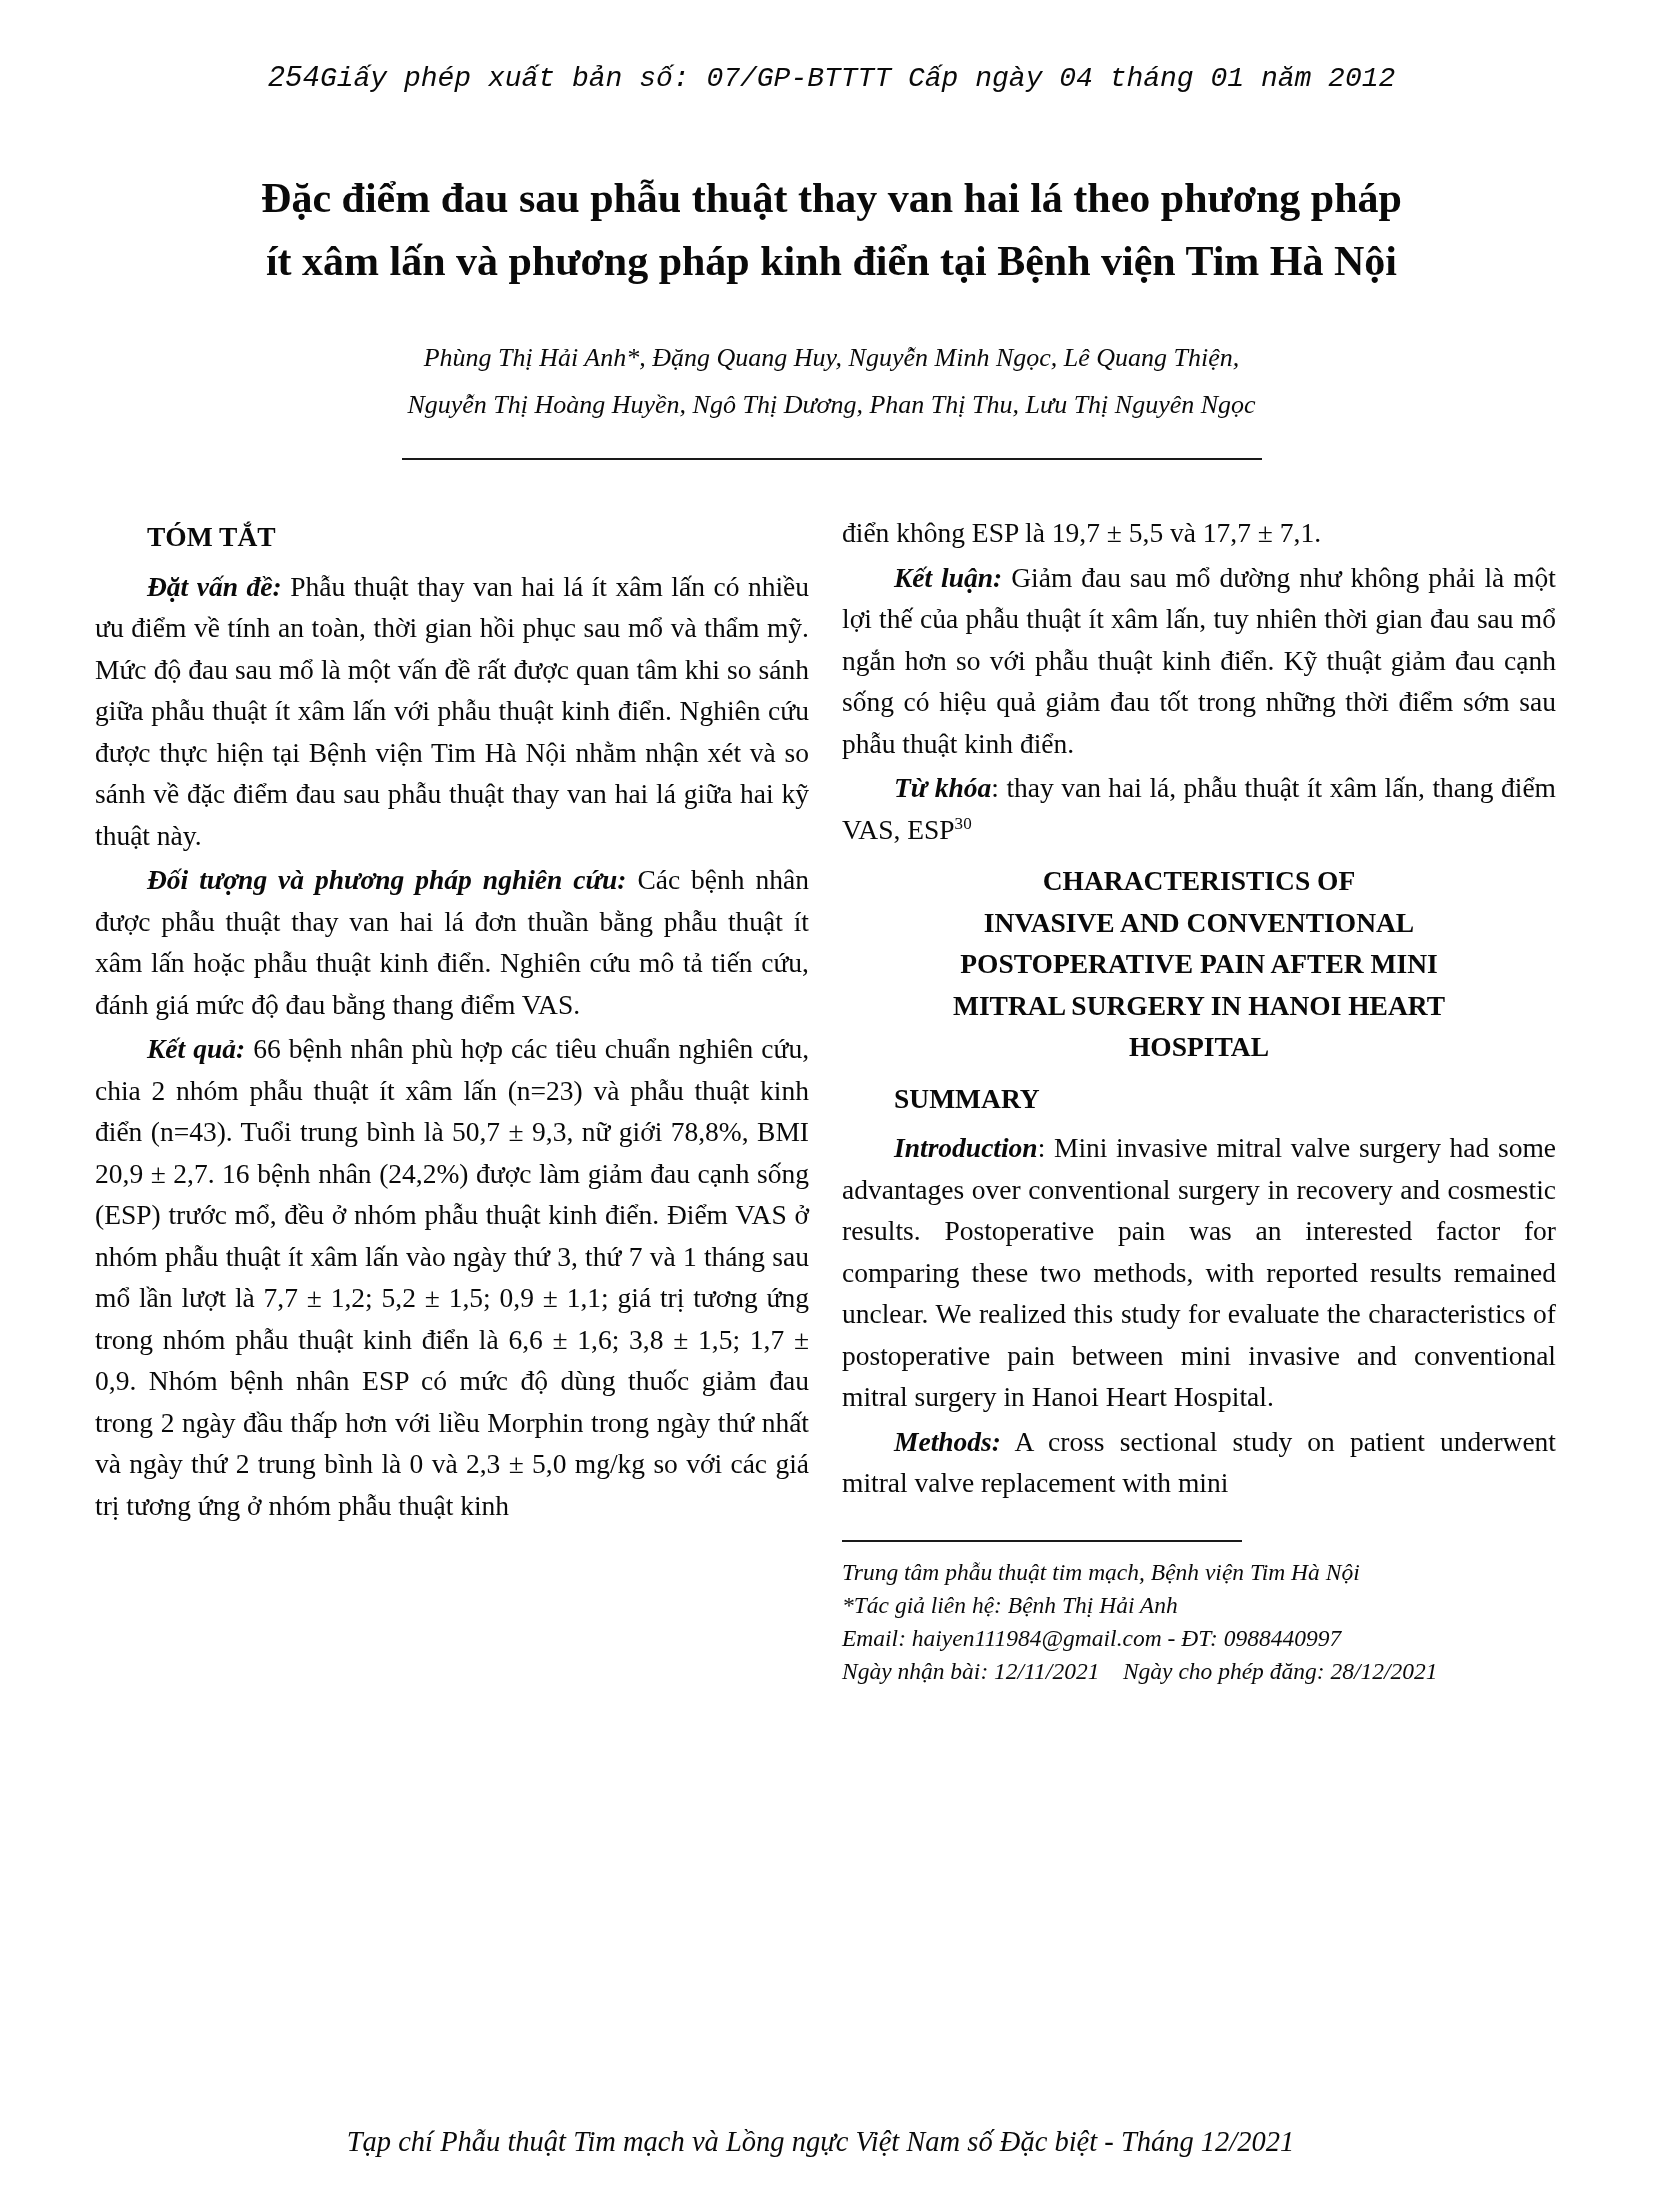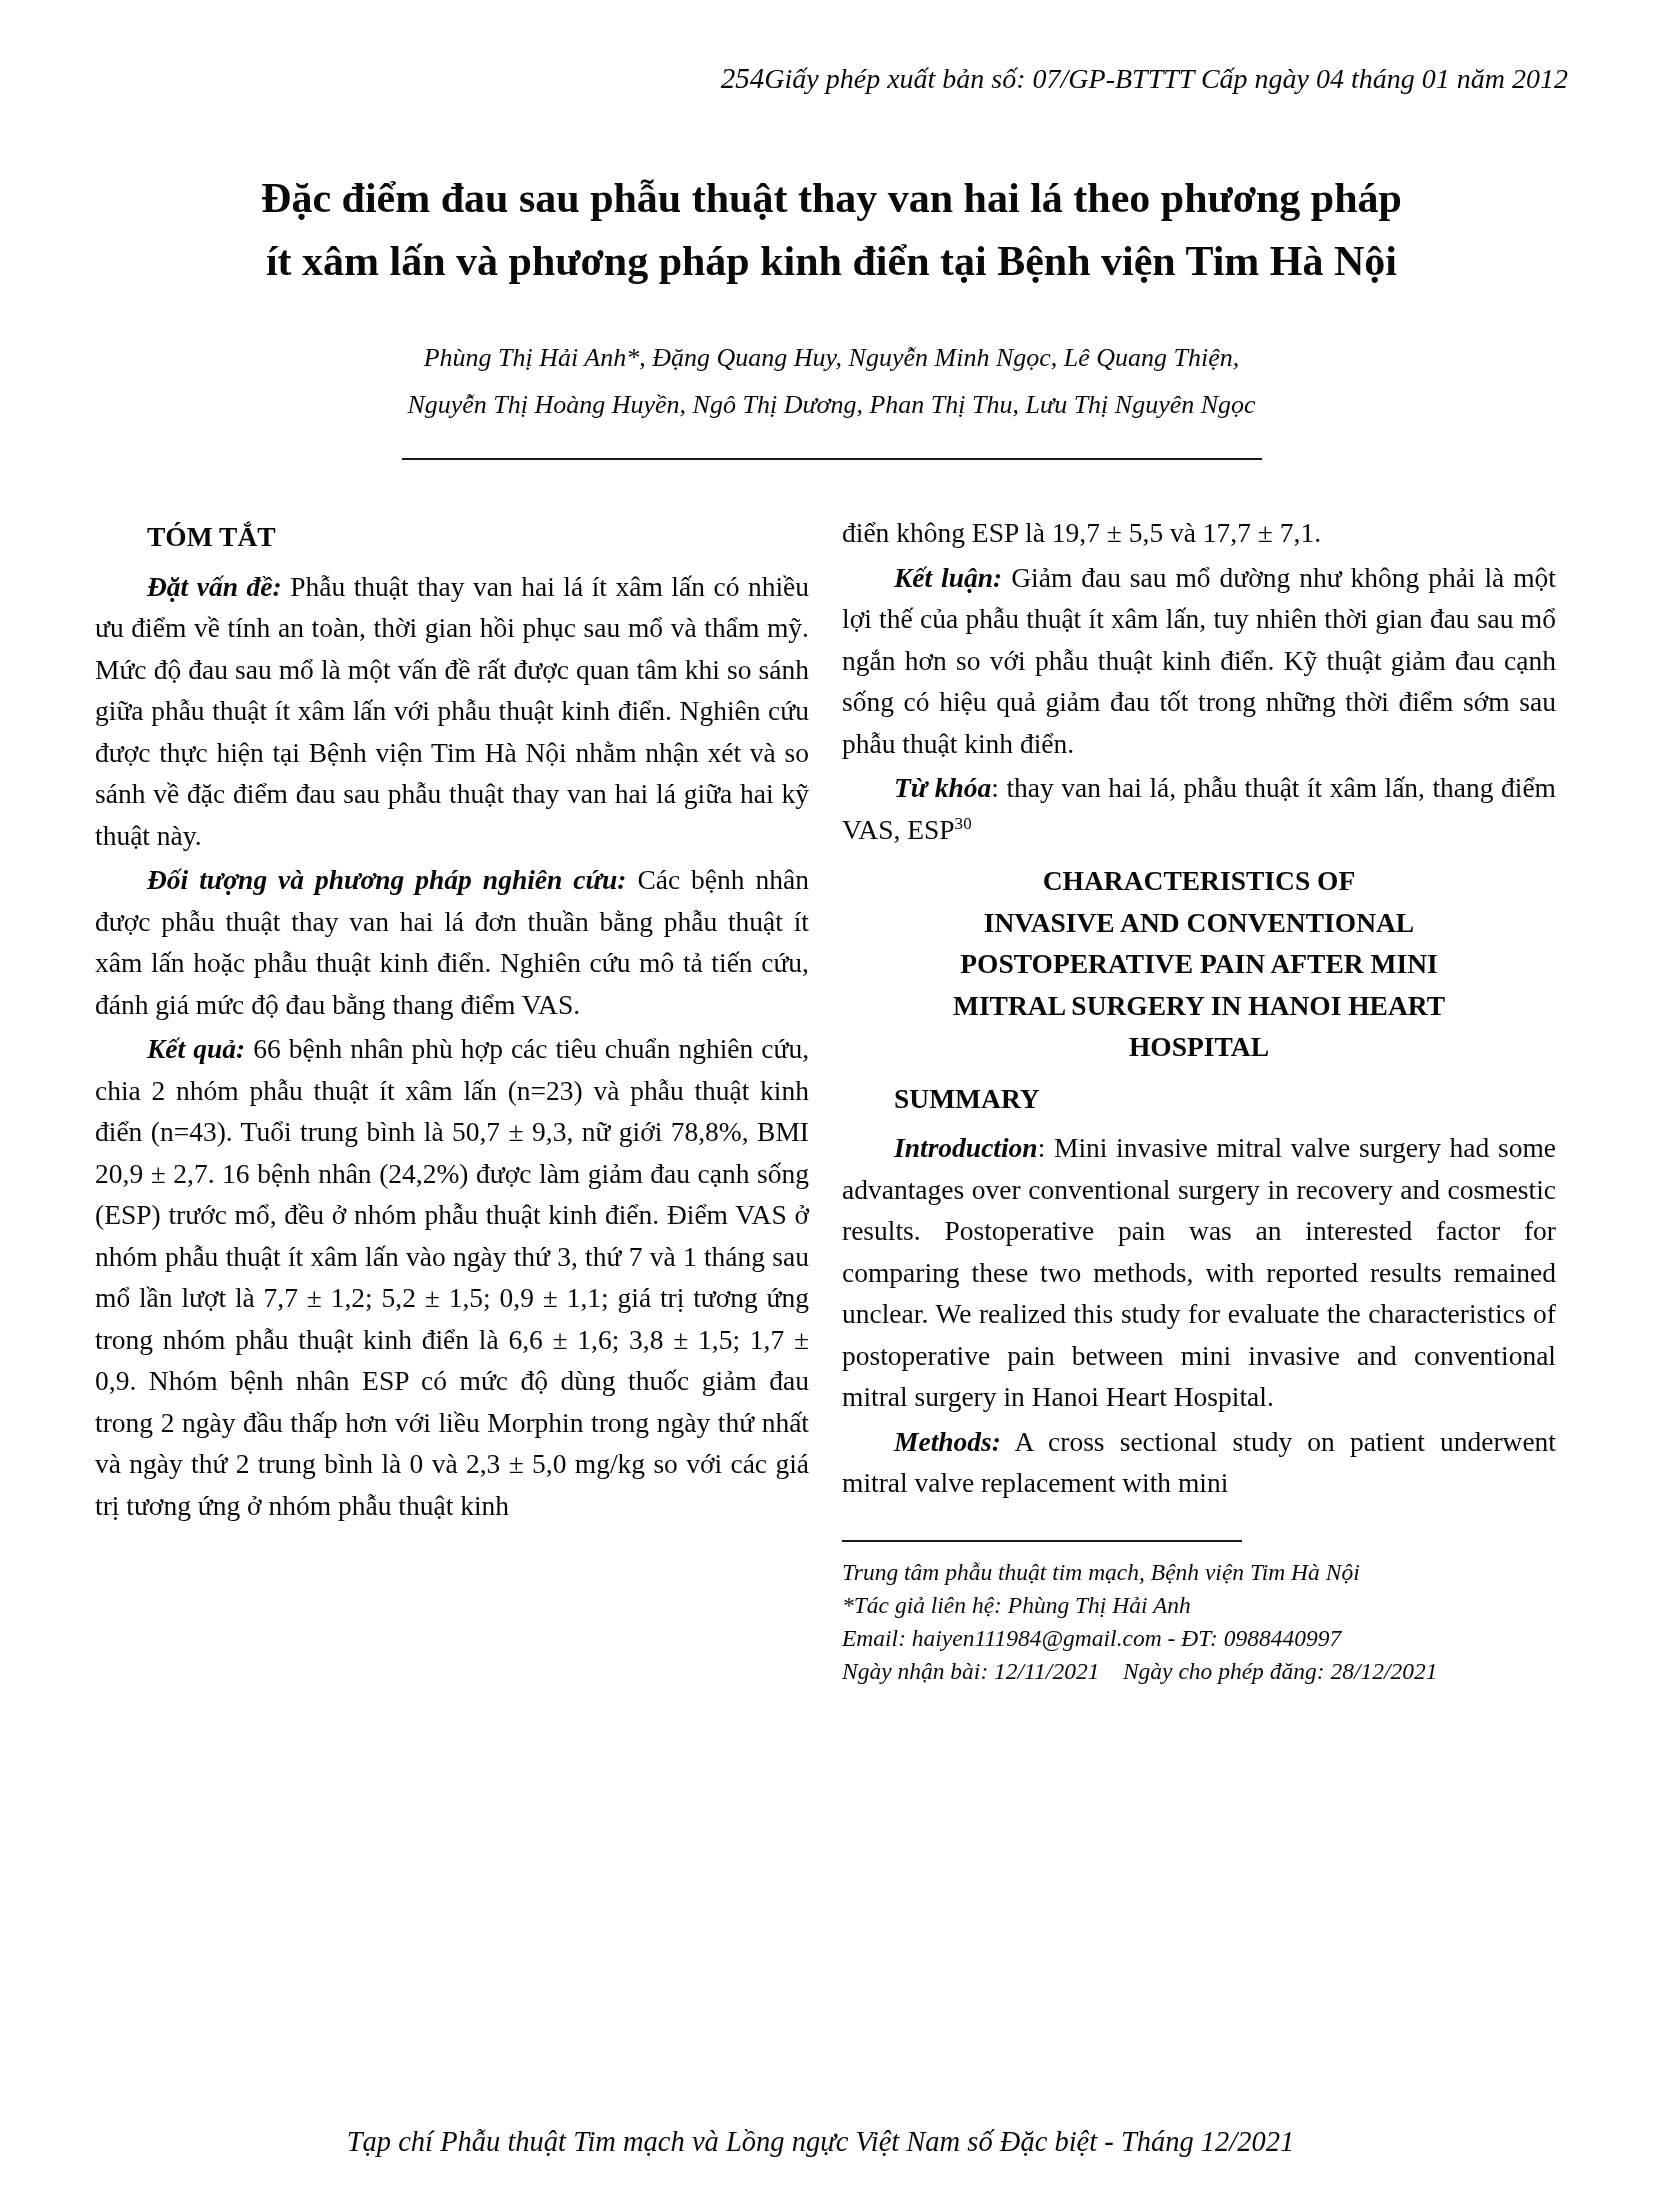--- a/index.html
+++ b/index.html
@@ -10,23 +10,24 @@
     height: 2206px;
     margin: 0 auto;
     background: #ffffff;
     color: #0a0a0a;
     font-family: "Liberation Serif", "DejaVu Serif", serif;
     padding: 62px 85px 0 95px;
     overflow: hidden;
   }
   .header-row {
     display: flex;
-    justify-content: flex-end;
+    justify-content: center;
     align-items: baseline;
     font-size: 28px;
+    font-family: Liberation Mono, monospace;
   }
   .page-number { font-style: italic; font-size: 29px; }
   .license { font-style: italic; font-size: 28px; }
   .article-title {
     margin-top: 72px;
     text-align: center;
     font-weight: bold;
     font-size: 42px;
     line-height: 63px;
   }
@@ -148,21 +149,21 @@
 
       <div class="section-heading">SUMMARY</div>
 
       <p class="para"><span class="lead">Introduction</span><span>: Mini invasive mitral valve surgery had some advantages over conventional surgery in recovery and cosmestic results. Postoperative pain was an interested factor for comparing these two methods, with reported results remained unclear. We realized this study for evaluate the characteristics of postoperative pain between mini invasive and conventional mitral surgery in Hanoi Heart Hospital.</span></p>
 
       <p class="para"><span class="lead">Methods:</span> <span>A cross sectional study on patient underwent mitral valve replacement with mini</span></p>
 
       <div class="footnote">
         <div class="footnote-rule"></div>
         <div class="footnote-line">Trung tâm phẫu thuật tim mạch, Bệnh viện Tim Hà Nội</div>
-        <div class="footnote-line">*Tác giả liên hệ: Phùng Thị Hải Anh</div>
+        <div class="footnote-line">*Tác giả liên hệ: Bệnh Thị Hải Anh</div>
         <div class="footnote-line">Email: haiyen111984@gmail.com - ĐT: 0988440997</div>
         <div class="footnote-line">Ngày nhận bài: 12/11/2021    Ngày cho phép đăng: 28/12/2021</div>
       </div>
     </div>
 
   </div>
 
   <div class="page-footer">Tạp chí Phẫu thuật Tim mạch và Lồng ngực Việt Nam số Đặc biệt - Tháng 12/2021</div>
 
 </div>

